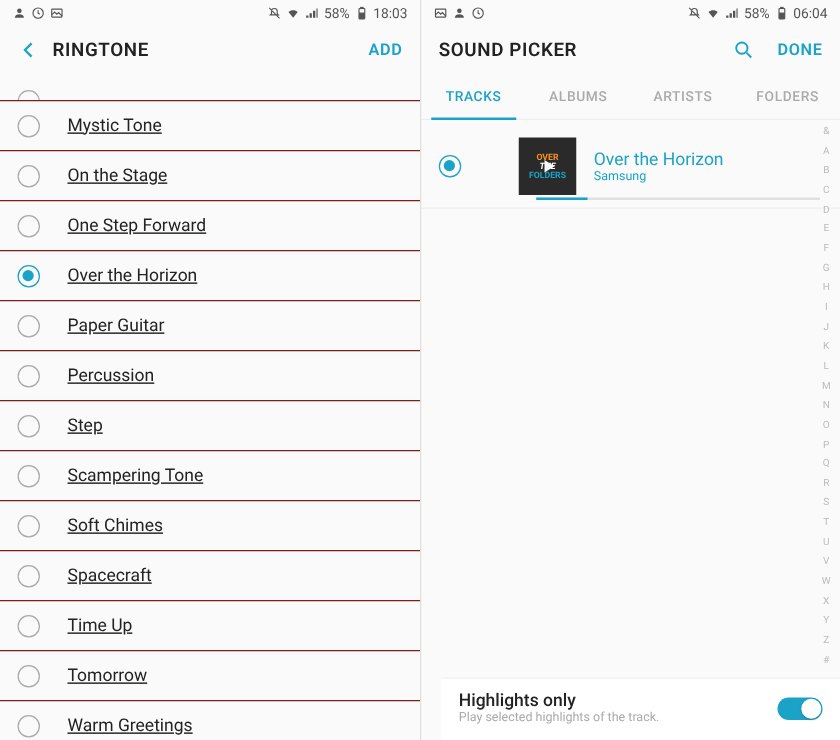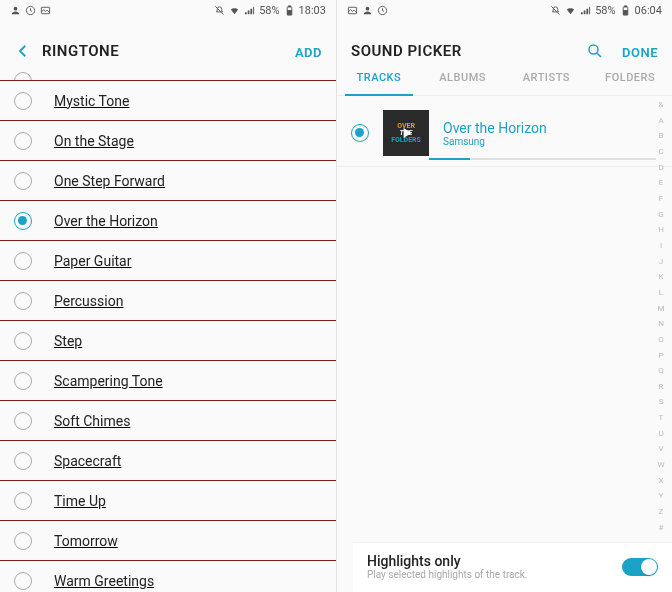--- a/index.html
+++ b/index.html
@@ -4,21 +4,21 @@
 <style>
 * { margin: 0; padding: 0; box-sizing: border-box; font-family: -apple-system, Roboto, "Helvetica Neue", sans-serif; }
 body { width: 672px; height: 592px; display: flex; background: #fff; }
 .screen { width: 336px; height: 592px; background: #fafafa; display: flex; flex-direction: column; position: relative; }
 .screen + .screen { border-left: 1px solid #e0e0e0; }
 
 .status-bar { height: 20px; display: flex; align-items: center; justify-content: space-between; padding: 0 10px; font-size: 11px; color: #555; }
 .status-left, .status-right { display: flex; align-items: center; gap: 4px; }
 .status-icon { width: 11px; height: 11px; display: inline-flex; align-items: center; justify-content: center; }
 
-.header { height: 40px; display: flex; align-items: flex-end; padding: 0 14px; }
+.header { height: 40px; display: flex; align-items: center; padding: 0 14px; }
 .back-chevron { width: 18px; height: 18px; margin-right: 10px; }
 .title { font-size: 15px; font-weight: 600; color: #222; letter-spacing: 0.5px; flex: 1; }
 .action { font-size: 13px; font-weight: 600; color: #1aa3c7; letter-spacing: 0.5px; }
 .search-icon { width: 18px; height: 18px; margin-right: 18px; }
 
 .list { flex: 1; overflow: hidden; }
 .row { display: flex; align-items: center; height: 40px; padding: 0 14px; }
 .row + .row { border-top: 1px solid #7f1d1d; text-decoration: underline; }
 .radio { width: 18px; height: 18px; border-radius: 50%; border: 1.5px solid #aaa; margin-right: 22px; flex-shrink: 0; position: relative; }
 .radio.selected { border-color: #1aa3c7; }
@@ -28,21 +28,21 @@
 .row.clipped .radio { margin-bottom: -10px; }
 
 .tabs { display: flex; height: 36px; border-bottom: 1px solid #eee; }
 .tab { flex: 1; text-align: center; font-size: 11px; font-weight: 500; color: #aaa; letter-spacing: 0.5px; display: flex; align-items: center; justify-content: center; position: relative; }
 .tab.active { color: #1aa3c7; }
 .tab.active::after { content: ''; position: absolute; bottom: -1px; left: 8px; right: 8px; height: 2px; background: #1aa3c7; }
 
 .track-row { display: flex; align-items: center; padding: 14px 14px 10px; border-bottom: 1px solid #eee; }
 .track-radio { width: 18px; height: 18px; border-radius: 50%; border: 1.5px solid #1aa3c7; margin-right: 14px; flex-shrink: 0; position: relative; }
 .track-radio::after { content: ''; position: absolute; top: 3px; left: 3px; width: 9px; height: 9px; border-radius: 50%; background: #1aa3c7; }
-.album-art { width: 46px; height: 46px; background: #2a2a2a; margin-right: 14px; position: relative; overflow: hidden; flex-shrink: 0; display: flex; align-items: center; justify-content: center; }
+.album-art { width: 46px; height: 46px; background: #2a2a2a; margin-right: 14px; position: relative; overflow: hidden; flex-shrink: 0; display: flex; align-items: center; justify-content: center; margin-left: 32px; }
 .album-art-text { font-size: 7px; font-weight: 700; text-align: center; line-height: 1; }
 .album-art-text .l1 { color: #f7931e; }
 .album-art-text .l2 { color: #fff; font-style: italic; }
 .album-art-text .l3 { color: #1aa3c7; }
 .play-overlay { position: absolute; top: 50%; left: 50%; width: 0; height: 0; border-left: 8px solid rgba(255,255,255,0.95); border-top: 5px solid transparent; border-bottom: 5px solid transparent; transform: translate(-30%,-50%); }
 .track-info { flex: 1; }
 .track-title { font-size: 14px; color: #1aa3c7; }
 .track-artist { font-size: 10px; color: #1aa3c7; }
 .track-progress { position: absolute; left: 92px; right: 16px; height: 2px; background: #e0e0e0; margin-top: 52px; }
 .track-progress-fill { width: 18%; height: 100%; background: #1aa3c7; }

